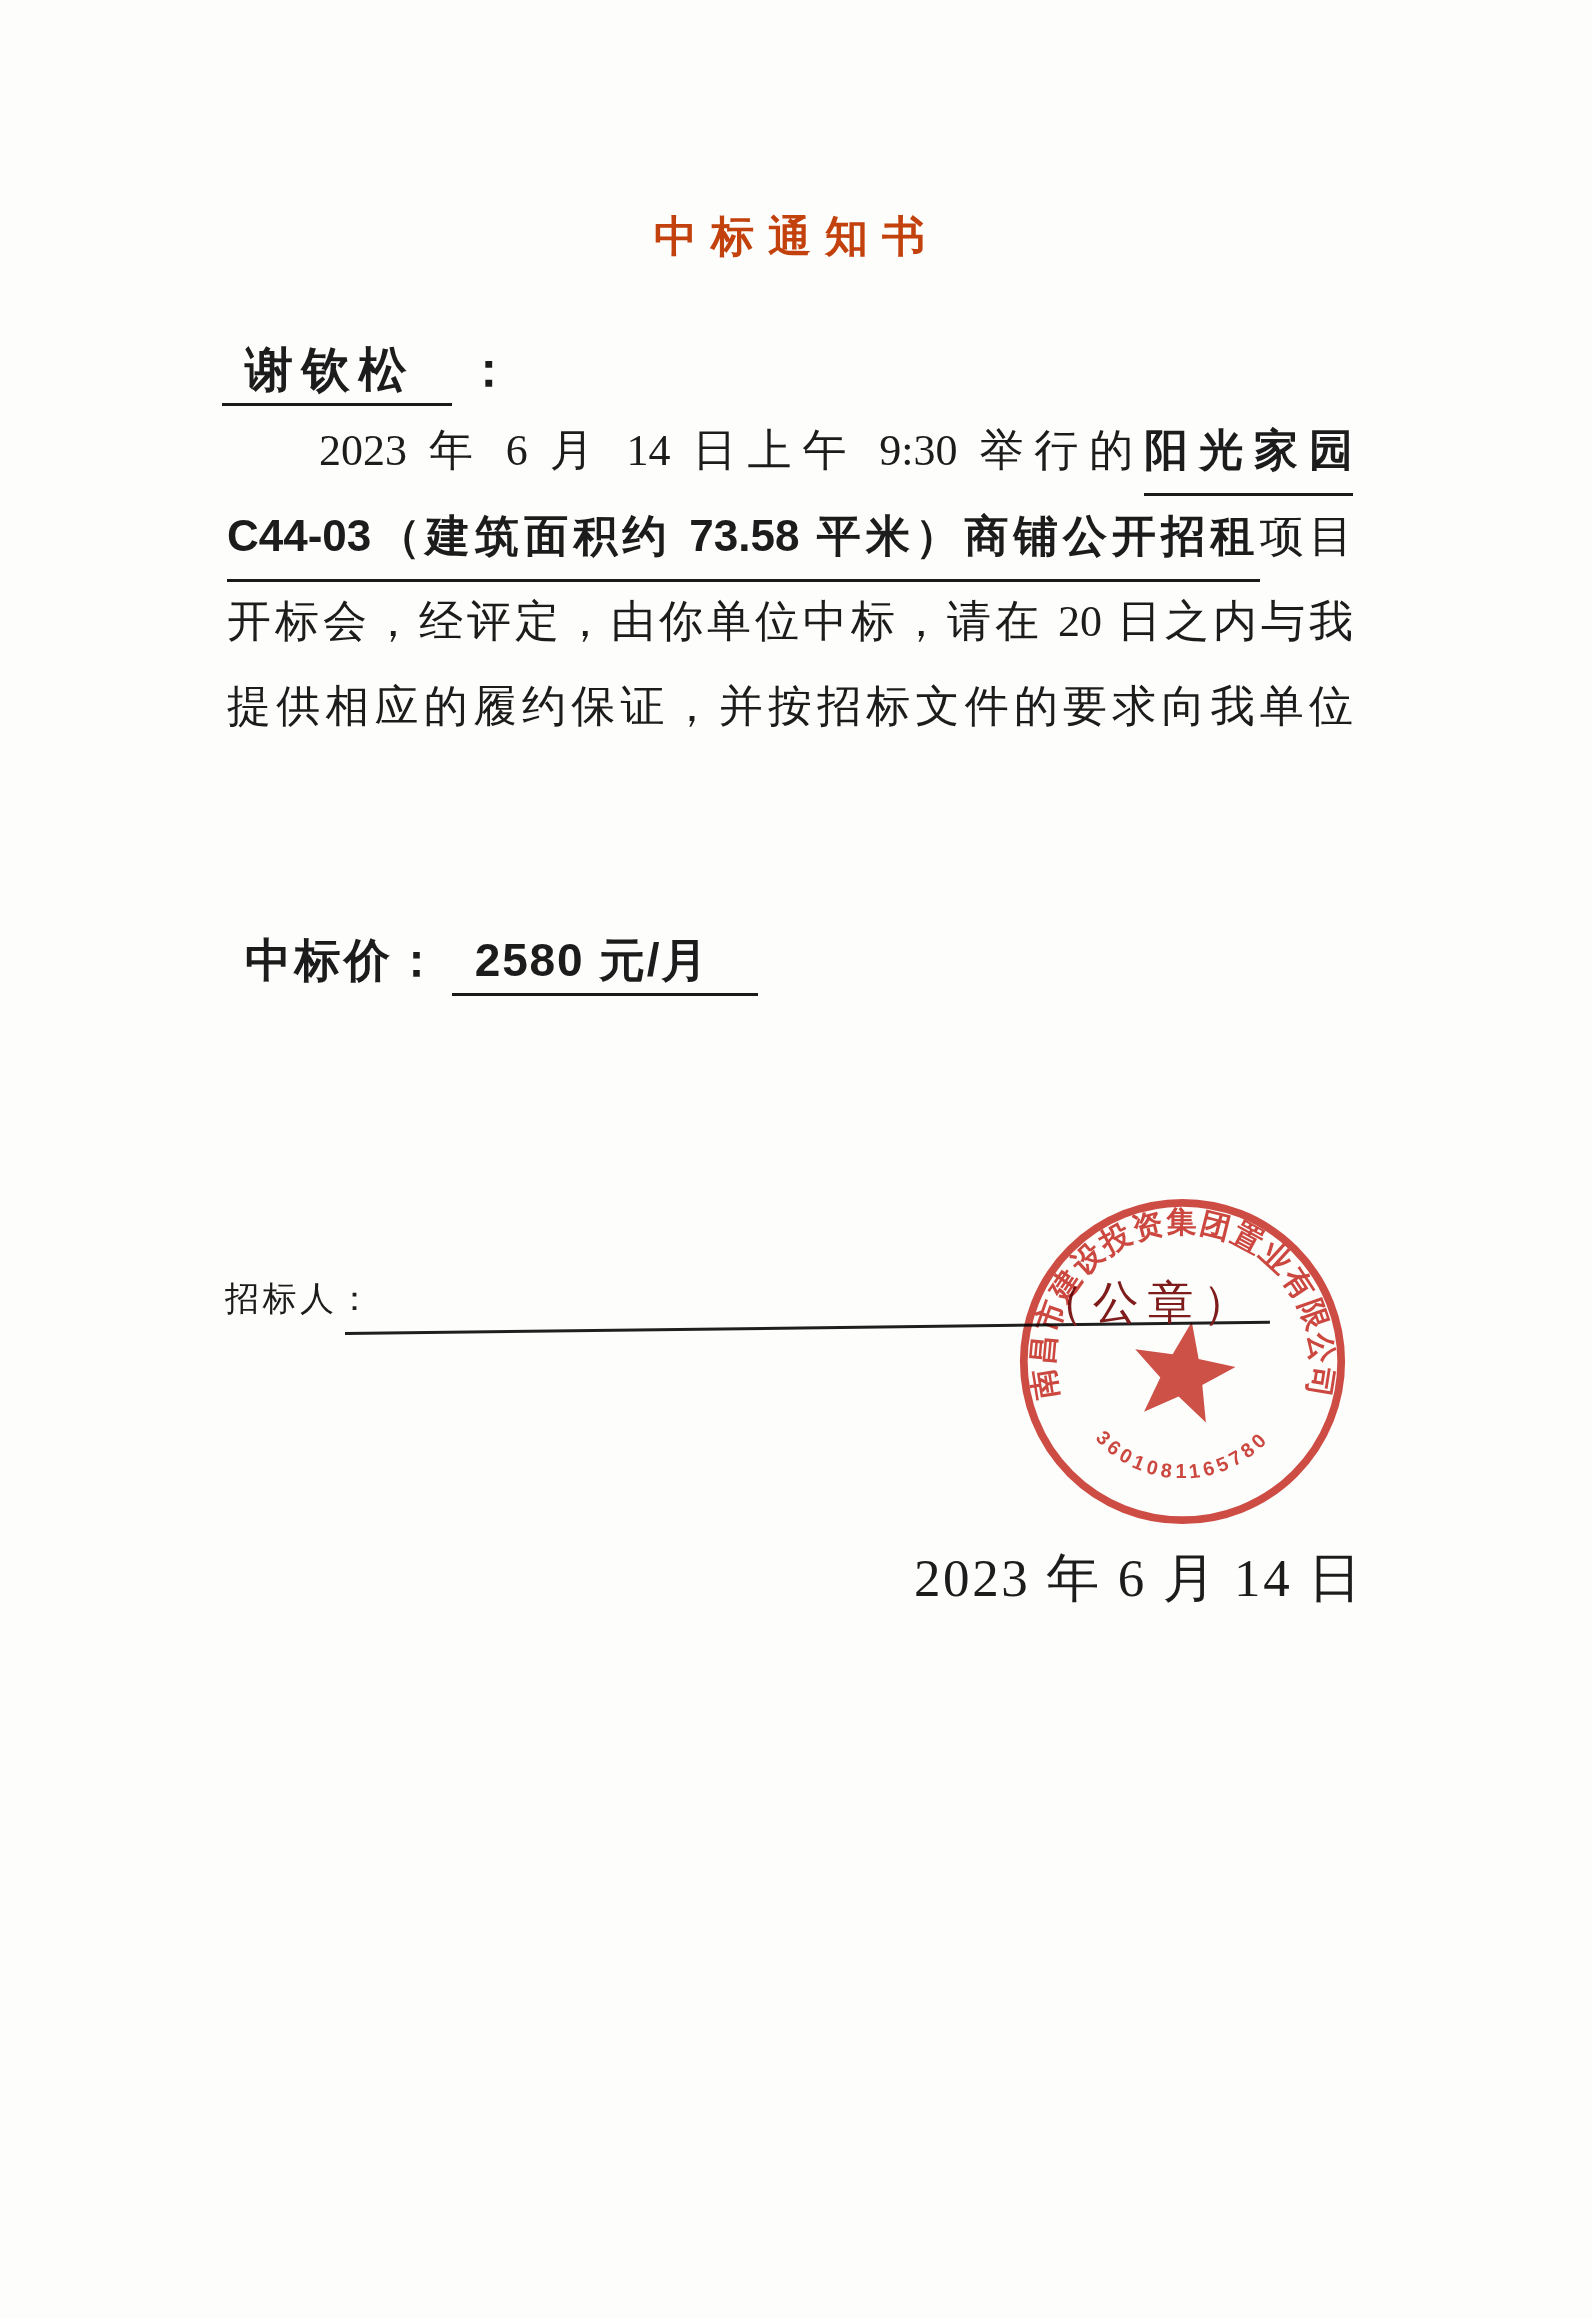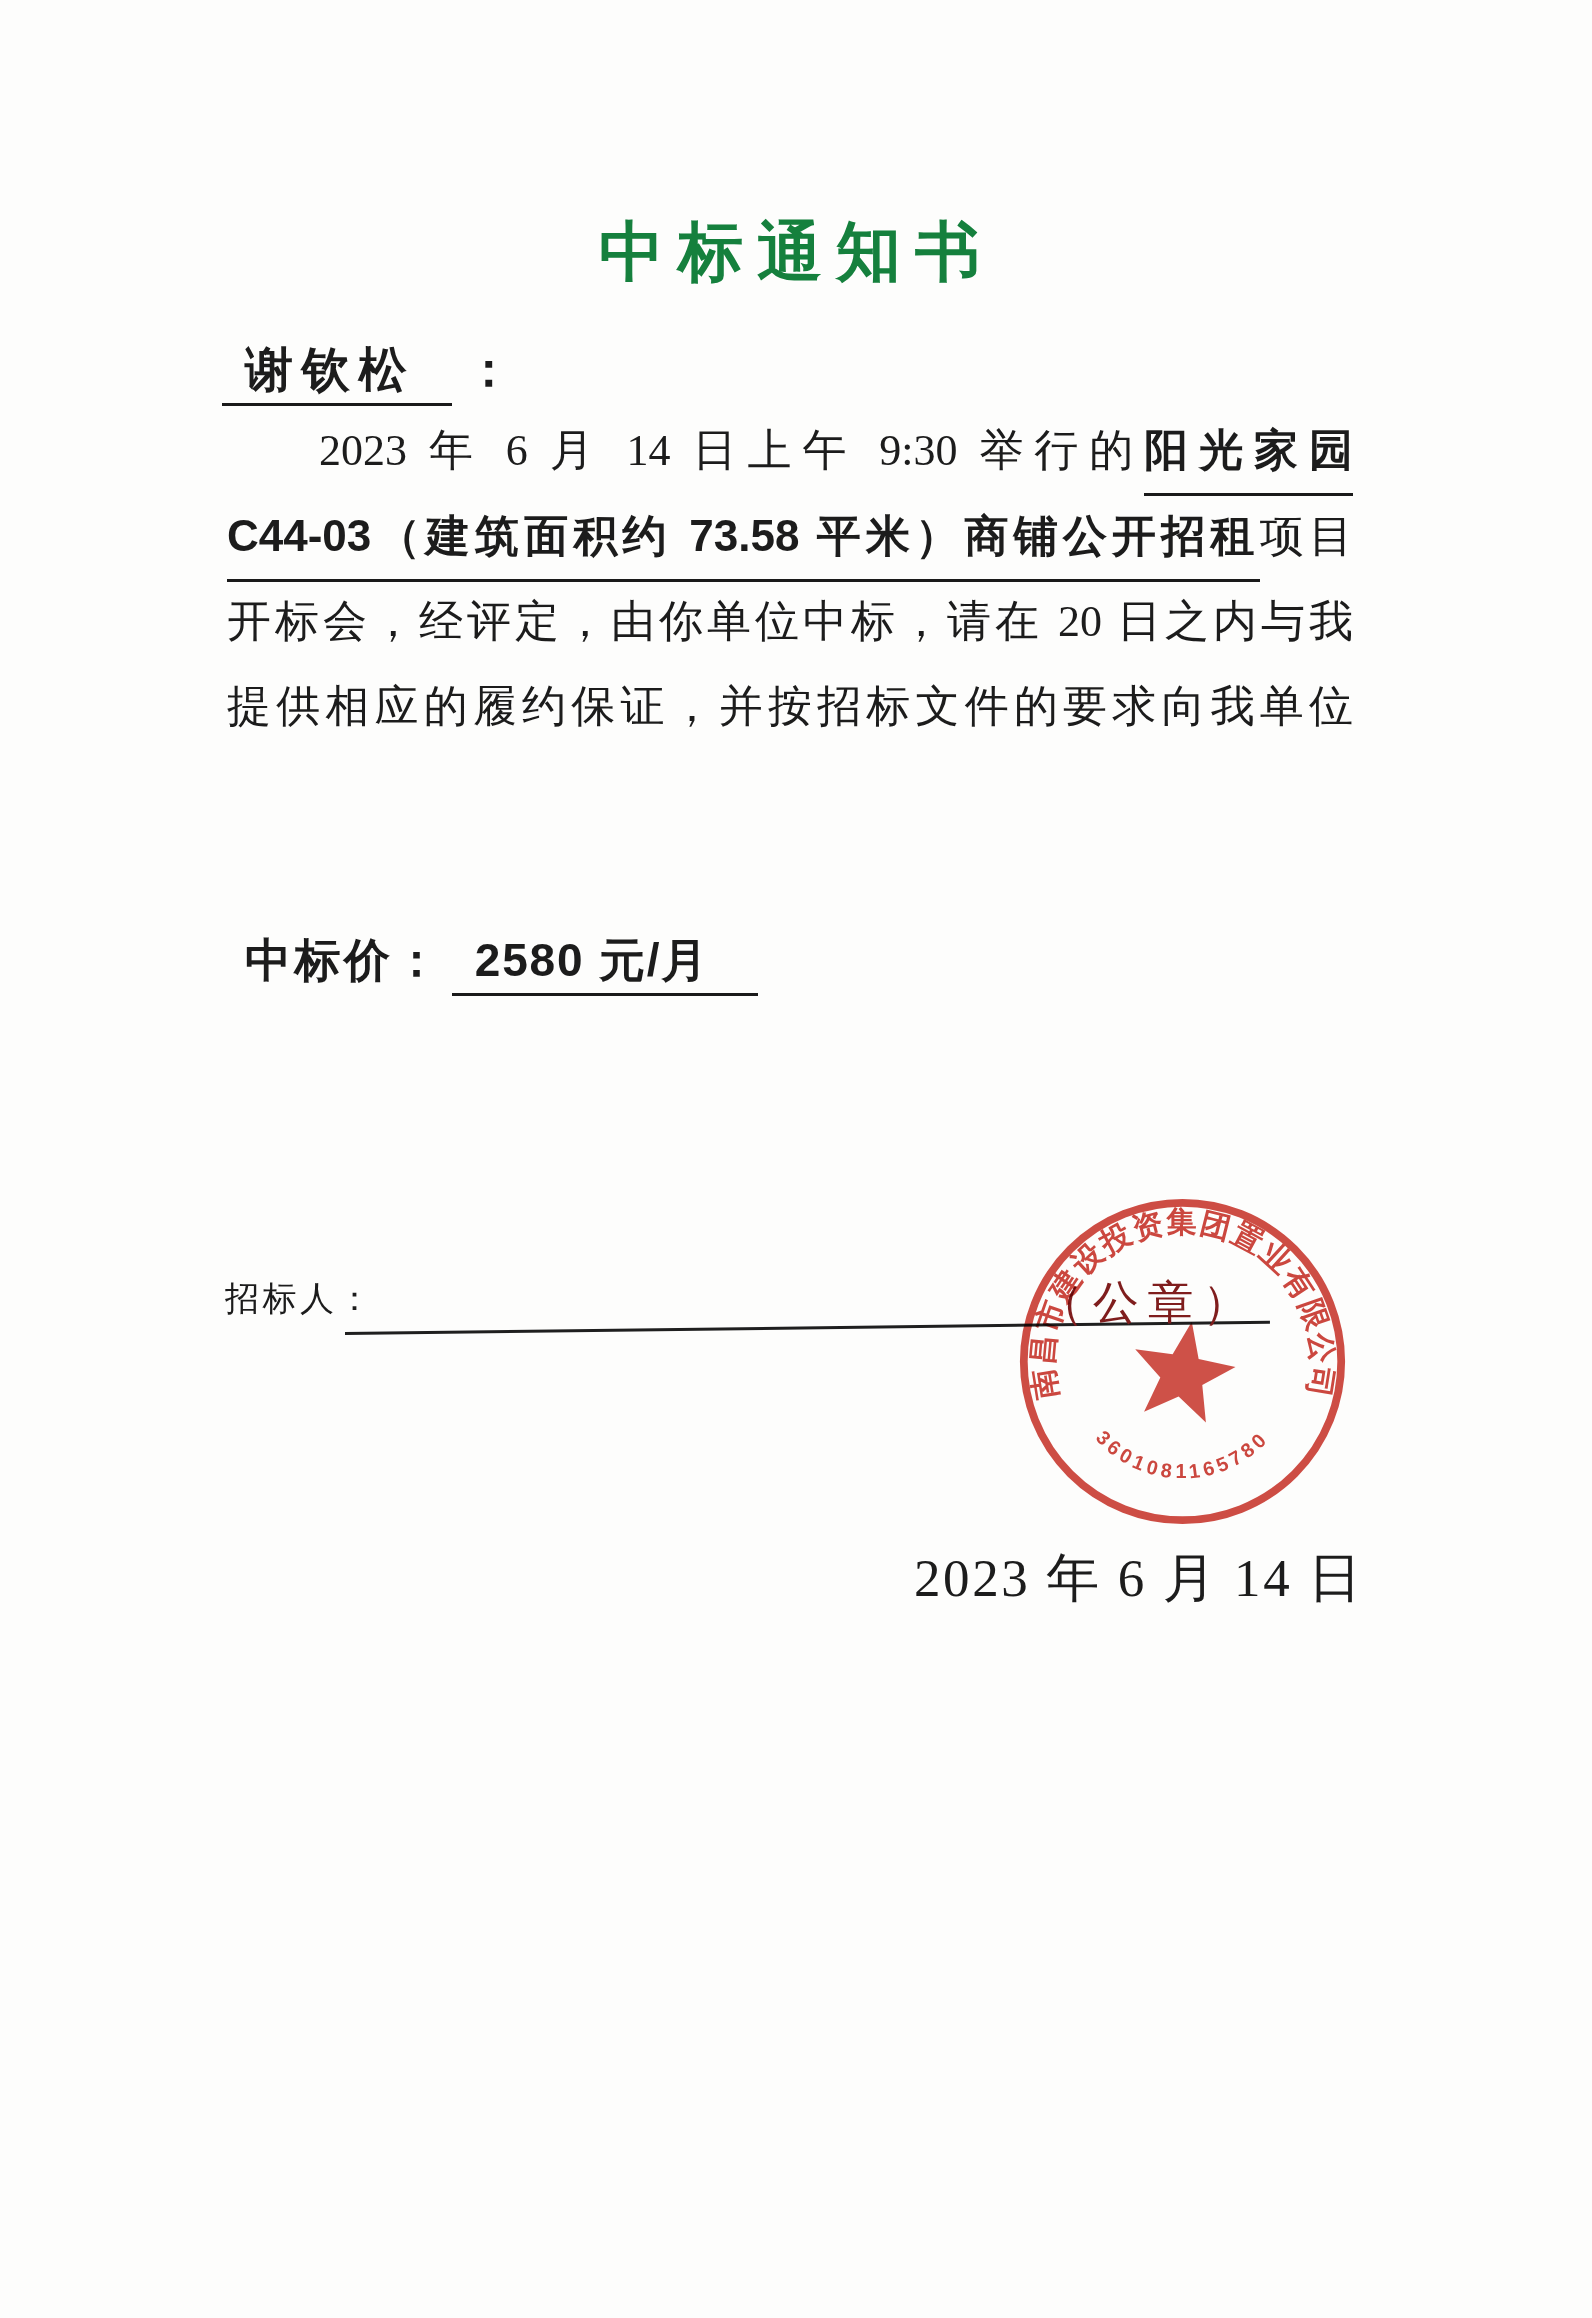--- a/index.html
+++ b/index.html
@@ -11,23 +11,23 @@
     color:#1c1c1c;
     font-family:"Liberation Serif","DejaVu Serif",serif;
     overflow:hidden;
   }
   .doc-title{
     position:absolute;
     top:208px;left:0;width:100%;
     text-align:center;
     font-family:"Liberation Sans","DejaVu Sans",sans-serif;
     font-weight:bold;
-    font-size:65px;
+    font-size:43px;
     letter-spacing:14px;
-    color:#15803d;
+    color:#c2410c;
   }
   .addressee-row{
     position:absolute;
     top:338px;left:222px;
     font-size:48px;
   }
   .addressee-name{
     font-family:"Liberation Sans","DejaVu Sans",sans-serif;
     font-weight:bold;
     border-bottom:3.5px solid #1a1a1a;

